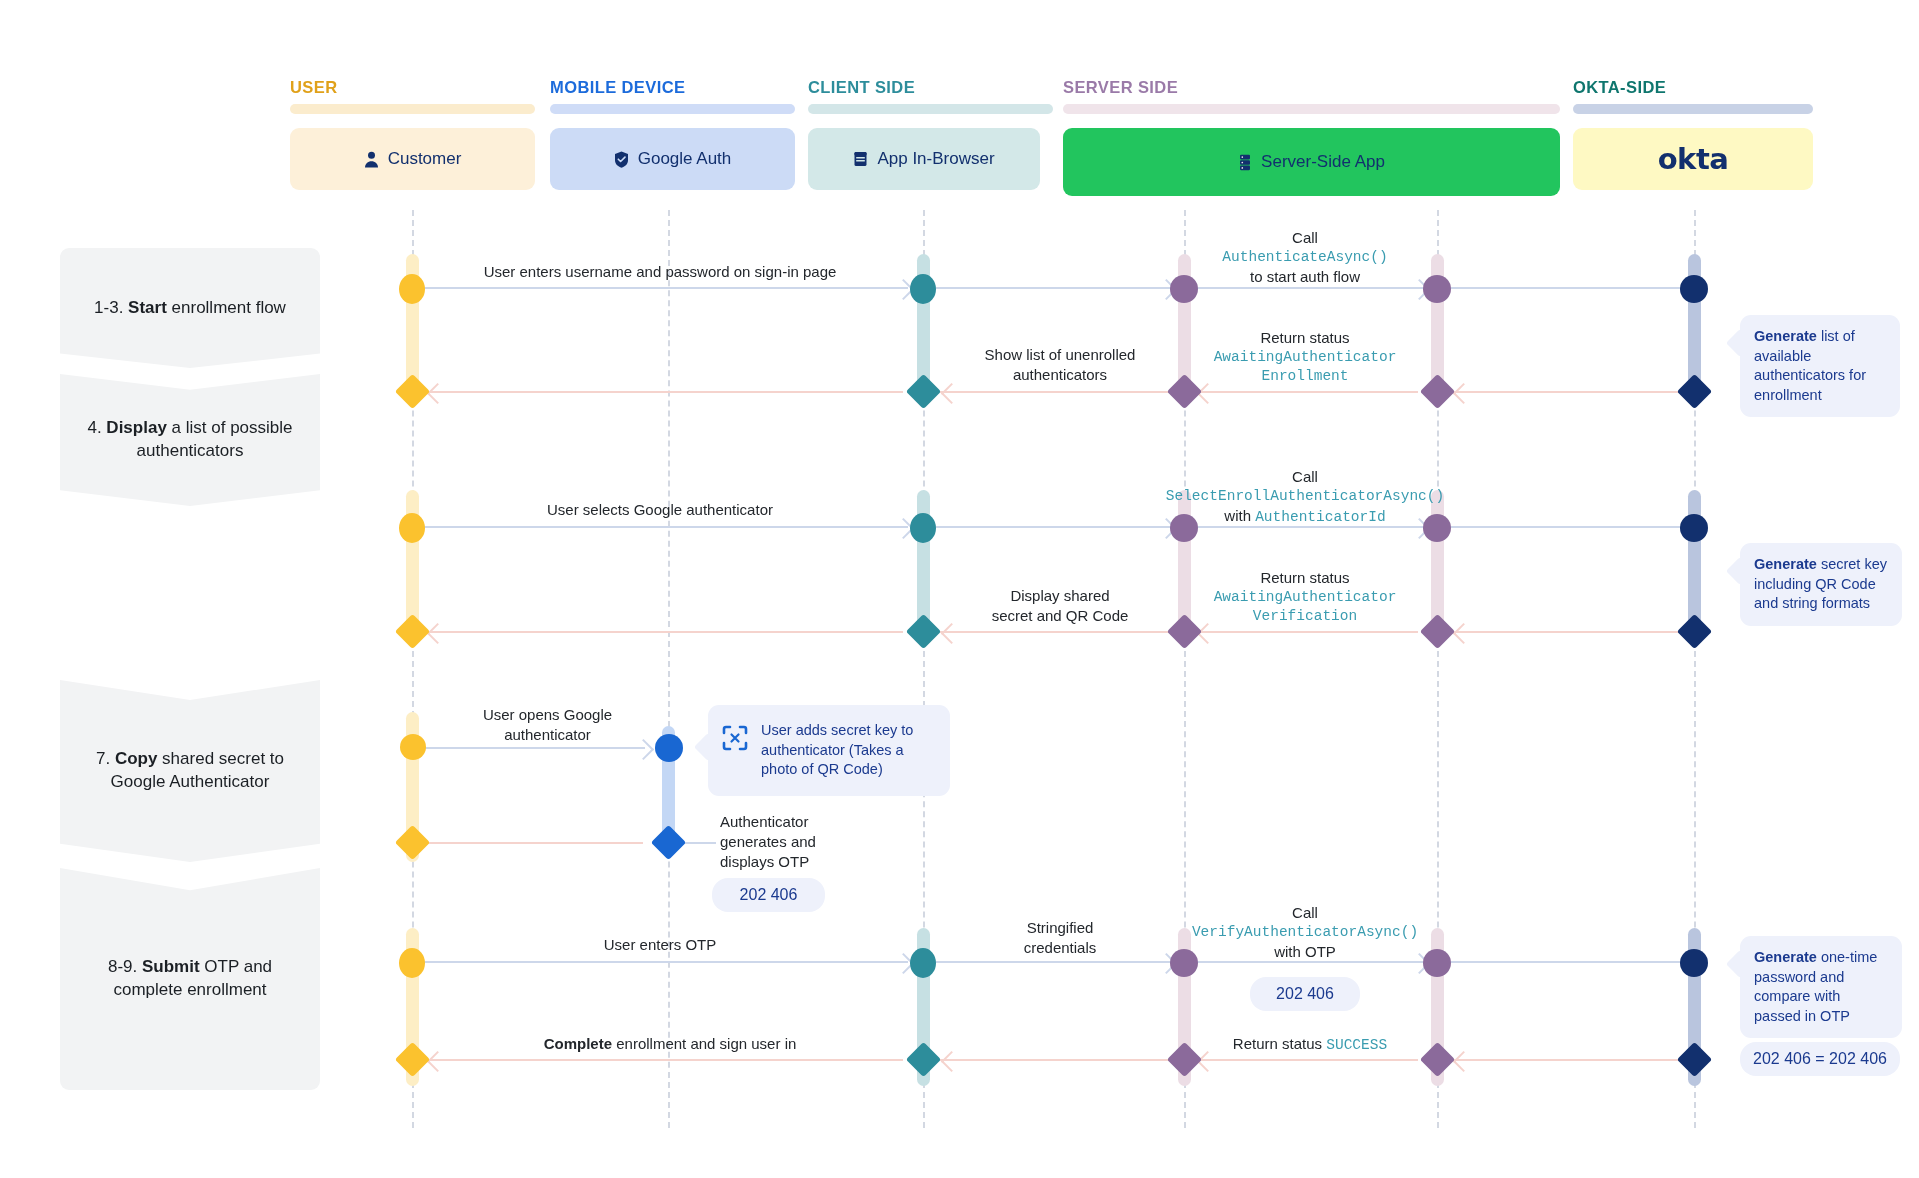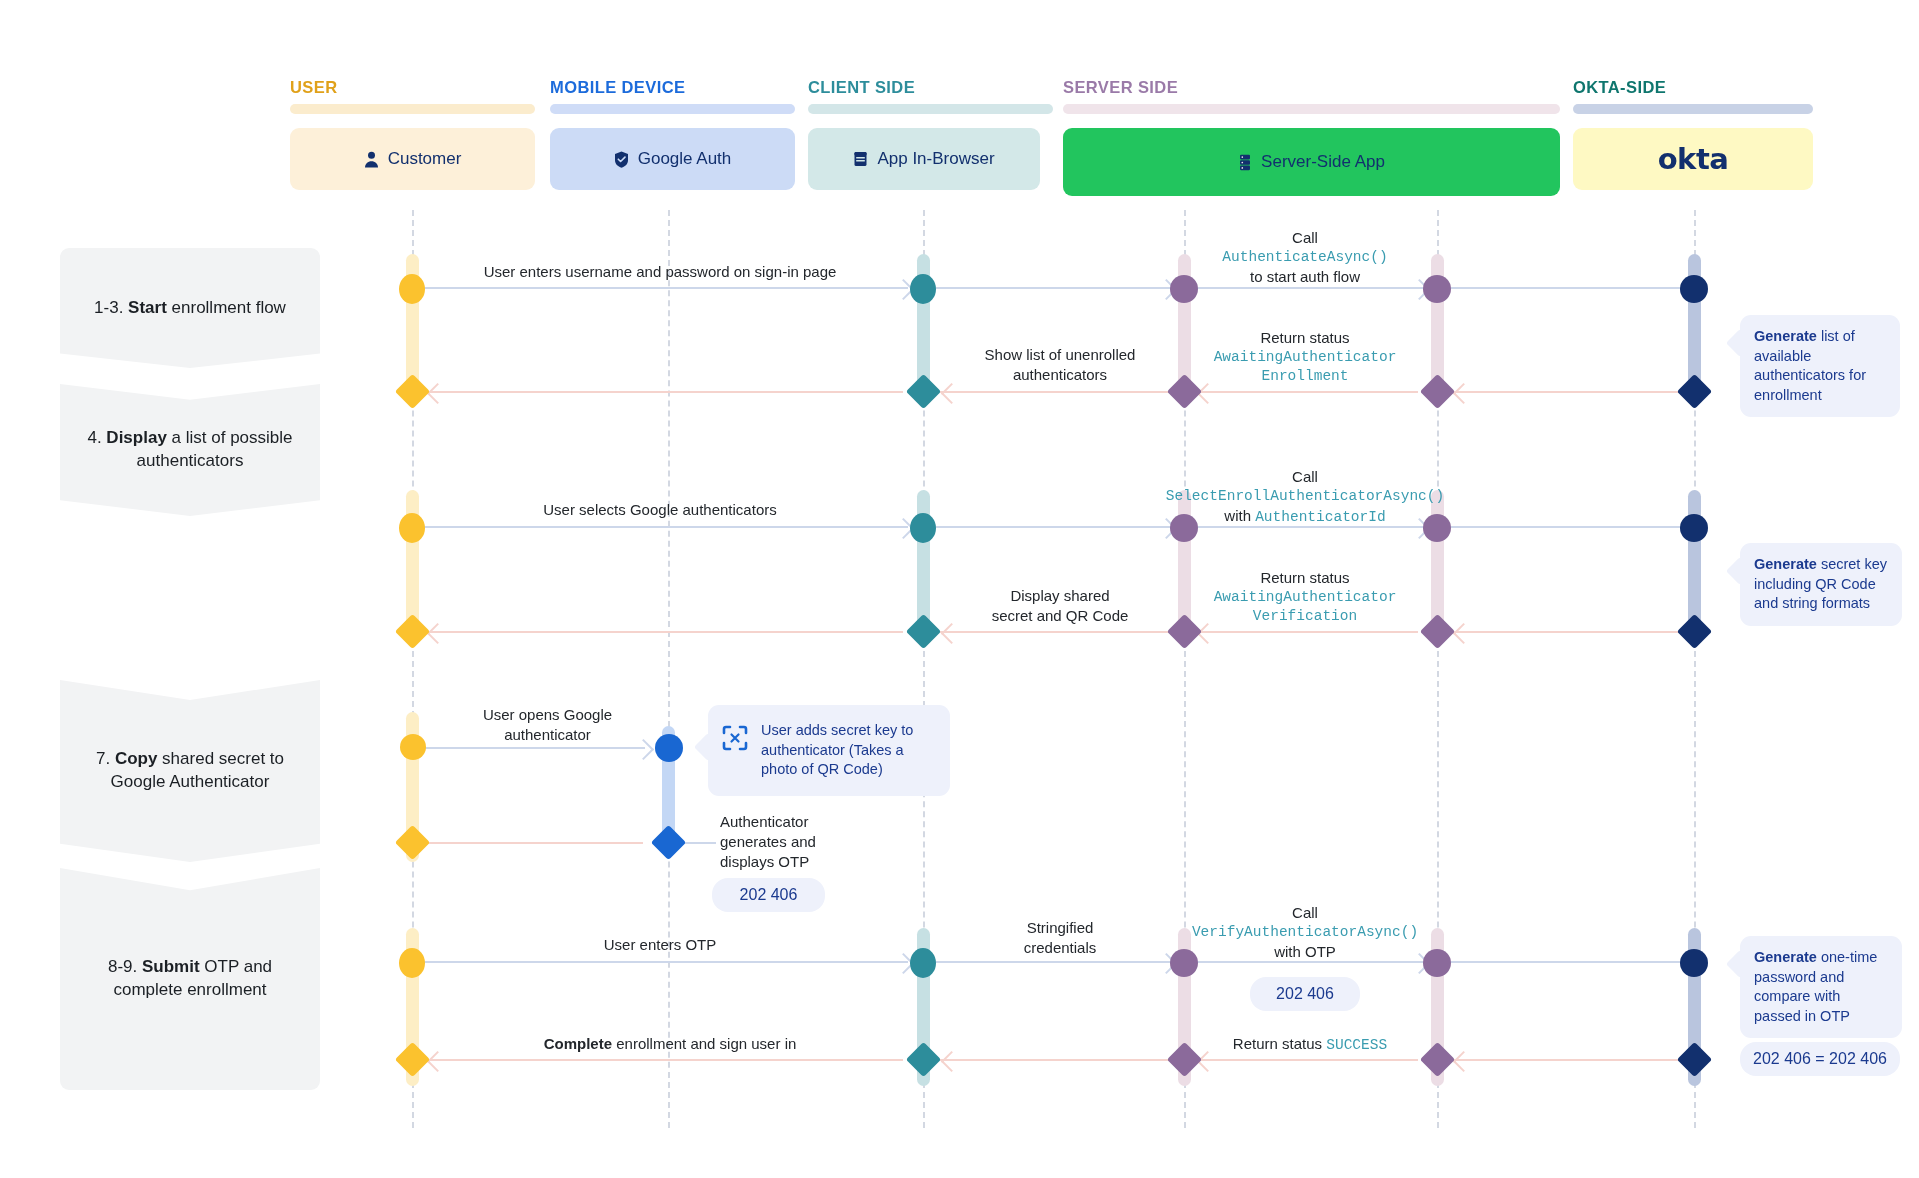--- a/index.html
+++ b/index.html
@@ -147,21 +147,21 @@
   <div class="actbar" style="left:1431px;top:490px;height:150px;background:#ecdde5"></div>
   <div class="actbar" style="left:1431px;top:928px;height:158px;background:#ecdde5"></div>
 
   <div class="actbar" style="left:1688px;top:254px;height:132px;background:#b9c5de"></div>
   <div class="actbar" style="left:1688px;top:490px;height:150px;background:#b9c5de"></div>
   <div class="actbar" style="left:1688px;top:928px;height:158px;background:#b9c5de"></div>
 
   <div class="step" style="top:248px;height:120px;border-radius:9px 9px 0 0;clip-path:polygon(0 0,100% 0,100% 88%,50% 100%,0 88%);">
     <div class="step-txt"><span>1-3. </span><b>Start</b><span> enrollment flow</span></div>
   </div>
-  <div class="step" style="top:384px;height:132px;clip-path:polygon(0 0,50% 12%,100% 0,100% 88%,50% 100%,0 88%);">
+  <div class="step" style="top:374px;height:132px;clip-path:polygon(0 0,50% 12%,100% 0,100% 88%,50% 100%,0 88%);">
     <div class="step-txt"><span>4. </span><b>Display</b><span> a list of possible authenticators</span></div>
   </div>
   <div class="step" style="top:680px;height:182px;clip-path:polygon(0 0,50% 11%,100% 0,100% 90%,50% 100%,0 90%);">
     <div class="step-txt"><span>7. </span><b>Copy</b><span> shared secret to Google Authenticator</span></div>
   </div>
   <div class="step" style="top:868px;height:222px;border-radius:0 0 9px 9px;clip-path:polygon(0 0,50% 10%,100% 0,100% 100%,0 100%);justify-content:flex-end;">
     <div class="step-txt"><span>8-9. </span><b>Submit</b><span> OTP and complete enrollment</span></div>
   </div>
 
   <div class="arrow fwd" style="left:412px;top:287px;width:496px;"></div>
@@ -216,21 +216,21 @@
   <div class="node diamond" style="left:1682px;top:379px;width:25px;height:25px;background:#12306e"></div>
 
   <div class="arrow fwd" style="left:412px;top:526px;width:496px;"></div>
   <div class="ah fwd" style="left:896px;top:521px;"></div>
   <div class="arrow fwd" style="left:923px;top:526px;width:248px;"></div>
   <div class="ah fwd" style="left:1159px;top:521px;"></div>
   <div class="arrow fwd" style="left:1184px;top:526px;width:240px;"></div>
   <div class="ah fwd" style="left:1412px;top:521px;"></div>
   <div class="arrow fwd" style="left:1437px;top:526px;width:248px;"></div>
 
-  <div class="msg" style="left:495px;top:500px;width:330px;">User selects Google authenticators</div>
+  <div class="msg" style="left:495px;top:500px;width:330px;">User selects Google authenticator</div>
   <div class="msg" style="left:1150px;top:467px;width:310px;">
     <div>Call</div>
     <div class="code">SelectEnrollAuthenticatorAsync()</div>
     <div><span>with </span><span class="code">AuthenticatorId</span></div>
   </div>
 
   <div class="node oval" style="left:399px;top:513px;width:26px;height:30px;background:#fbc22e"></div>
   <div class="node oval" style="left:910px;top:513px;width:26px;height:30px;background:#2d8d9b"></div>
   <div class="node circle" style="left:1170px;top:514px;width:28px;height:28px;background:#8b6a9b"></div>
   <div class="node circle" style="left:1423px;top:514px;width:28px;height:28px;background:#8b6a9b"></div>

